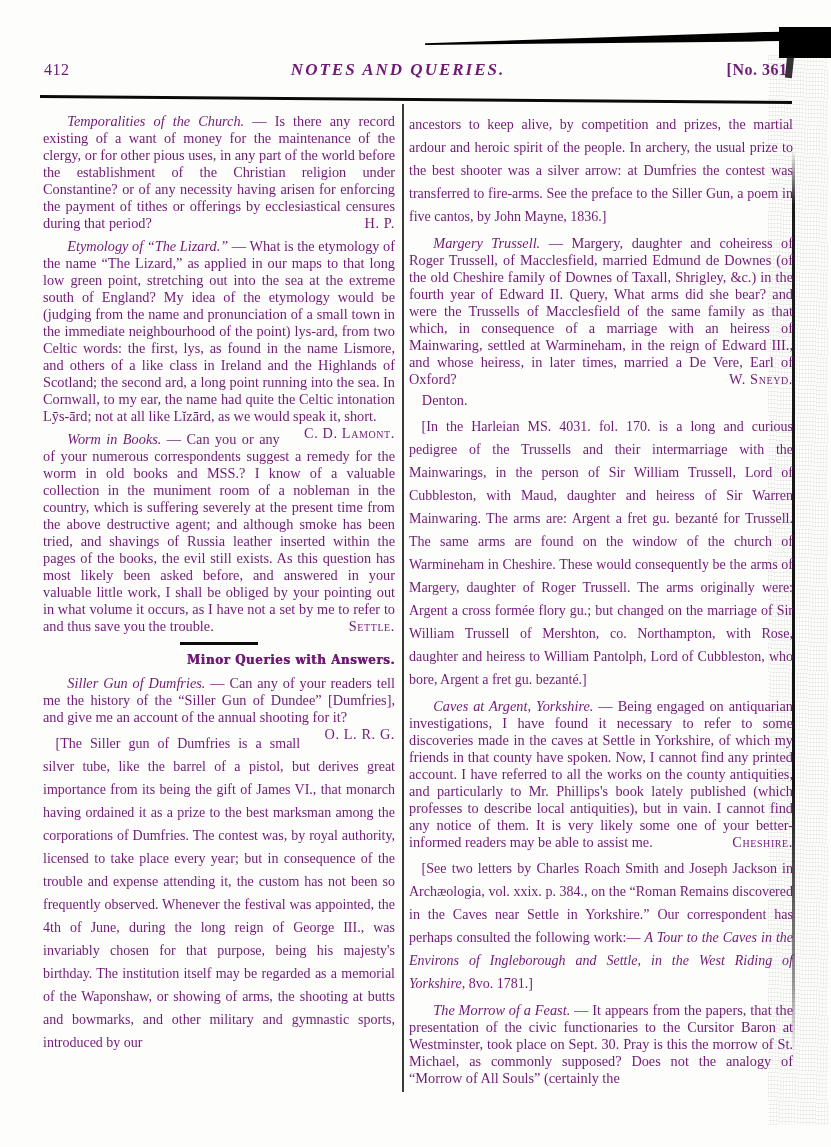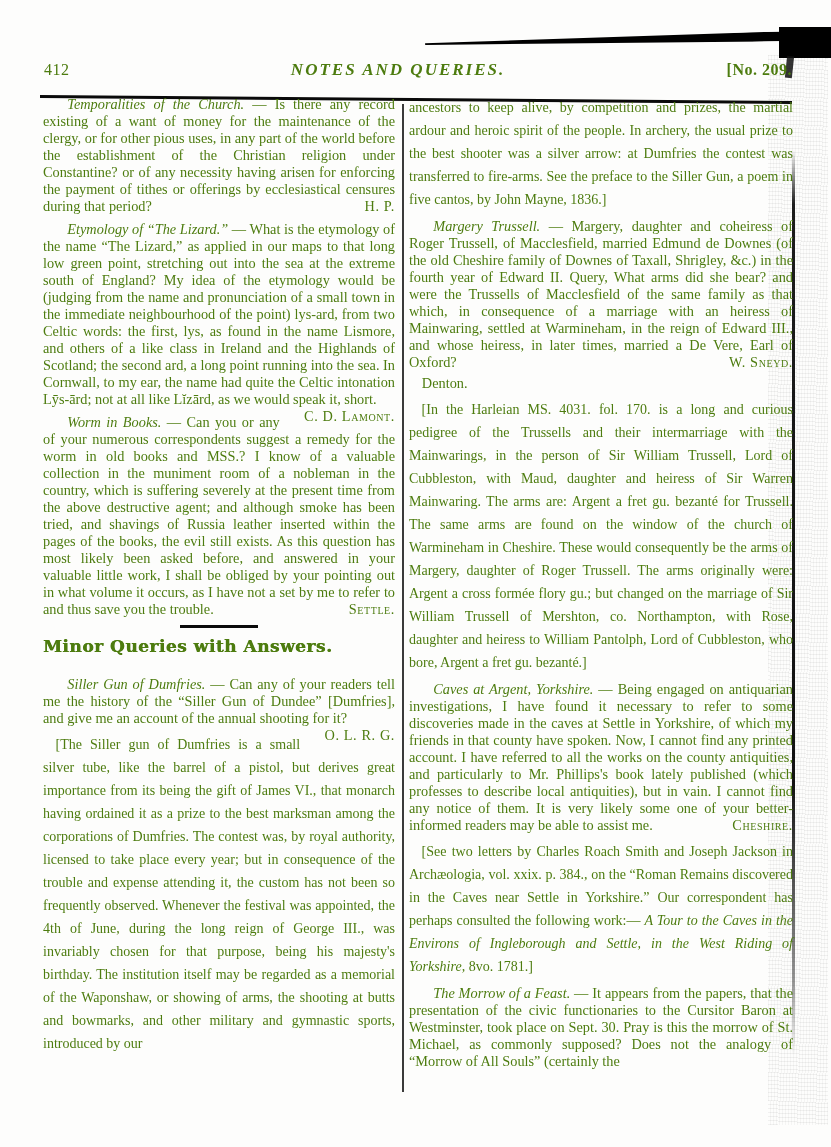--- a/index.html
+++ b/index.html
@@ -1,42 +1,42 @@
 <!DOCTYPE html>
 <html><head>
 <meta charset="utf-8">
 <style>
   html,body{margin:0;padding:0;background:#ffffff;}
   .sheet{position:relative;width:831px;height:1147px;background:#fdfdfc;overflow:hidden;
-         font-family:"Liberation Serif","DejaVu Serif",serif;color:#4d7c0f;}
+         font-family:"Liberation Serif","DejaVu Serif",serif;color:#701a75;}
 
   
   .header{position:absolute;top:60px;left:44px;width:748px;display:flex;align-items:baseline;}
   .pageno{font-size:16px;letter-spacing:.5px;}
   .title{flex:1;text-align:center;font-size:17px;font-weight:bold;letter-spacing:2px;font-style:italic;}
   .issue{font-size:16px;font-weight:bold;letter-spacing:.5px;}
   .header-rule{position:absolute;top:95px;left:40px;width:752px;height:3px;background:#0a0a0a;
                transform:rotate(0.45deg);transform-origin:left center;}
 
   
-  .col{position:absolute;top:96px;}
+  .col{position:absolute;top:113px;}
   .col-left{left:43px;width:352px;}
   .col-right{left:409px;width:384px;}
   .col-divider{position:absolute;left:402px;top:104px;height:988px;width:1.5px;background:#3a3a3a;}
 
   
   p{margin:0 0 6px;text-align:justify;font-size:14.3px;line-height:17px;text-indent:1.7em;}
   p.answer{font-size:14px;line-height:23px;text-indent:0.9em;margin-bottom:7px;}
   p.answer.cont{text-indent:0;}
   p.loc{text-indent:0.9em;margin:-2px 0 6px;}
   .lead{font-style:italic;}
   .cite{font-style:italic;}
   .sig{float:right;font-variant:small-caps;letter-spacing:.6px;}
   .section-rule{width:78px;height:2.5px;background:#0a0a0a;margin:7px auto 8px;}
-  .section-heading{margin:0 0 20px;text-align:left;font-size:17px;font-weight:bold;letter-spacing:.5px;
+  .section-heading{margin:0 0 8px;text-align:right;font-size:12px;font-weight:bold;letter-spacing:.5px;
                    font-family:"DejaVu Serif",serif;text-shadow:.5px 0 0 currentColor;}
 
   
   .artifact-sweep{position:absolute;left:425px;top:35px;width:362px;height:10px;background:#000;
                   clip-path:polygon(0 45%,100% 0,100% 100%,0 62%);transform:rotate(-1.2deg);}
   .artifact-corner{position:absolute;right:0;top:27px;width:52px;height:31px;background:#000;}
   .artifact-corner-tail{position:absolute;right:38px;top:56px;width:7px;height:22px;background:#111;
                         transform:rotate(6deg);opacity:.85;}
   .artifact-spine{position:absolute;left:792px;top:150px;width:3px;height:905px;
                   background:linear-gradient(to bottom, rgba(20,20,20,0), #1c1c1c 6%, #121212 70%,
@@ -52,21 +52,21 @@
 
   <div class="artifact-sweep"></div>
   <div class="artifact-corner"></div>
   <div class="artifact-corner-tail"></div>
   <div class="artifact-speckle"></div>
   <div class="artifact-spine"></div>
 
   <div class="header">
     <span class="pageno">412</span>
     <span class="title">NOTES AND QUERIES.</span>
-    <span class="issue">[No. 209.</span>
+    <span class="issue">[No. 361.</span>
   </div>
   <div class="header-rule"></div>
 
   <div class="col-divider"></div>
 
   <div class="col col-left">
 
     <p class="query">
       <span class="lead">Temporalities of the Church.</span>
       <span>— Is there any record existing of a want of money for the maintenance of the clergy, or for other pious uses, in any part of the world before the establishment of the Christian religion under Constantine? or of any necessity having arisen for enforcing the payment of tithes or offerings by ecclesiastical censures during that period?</span>

